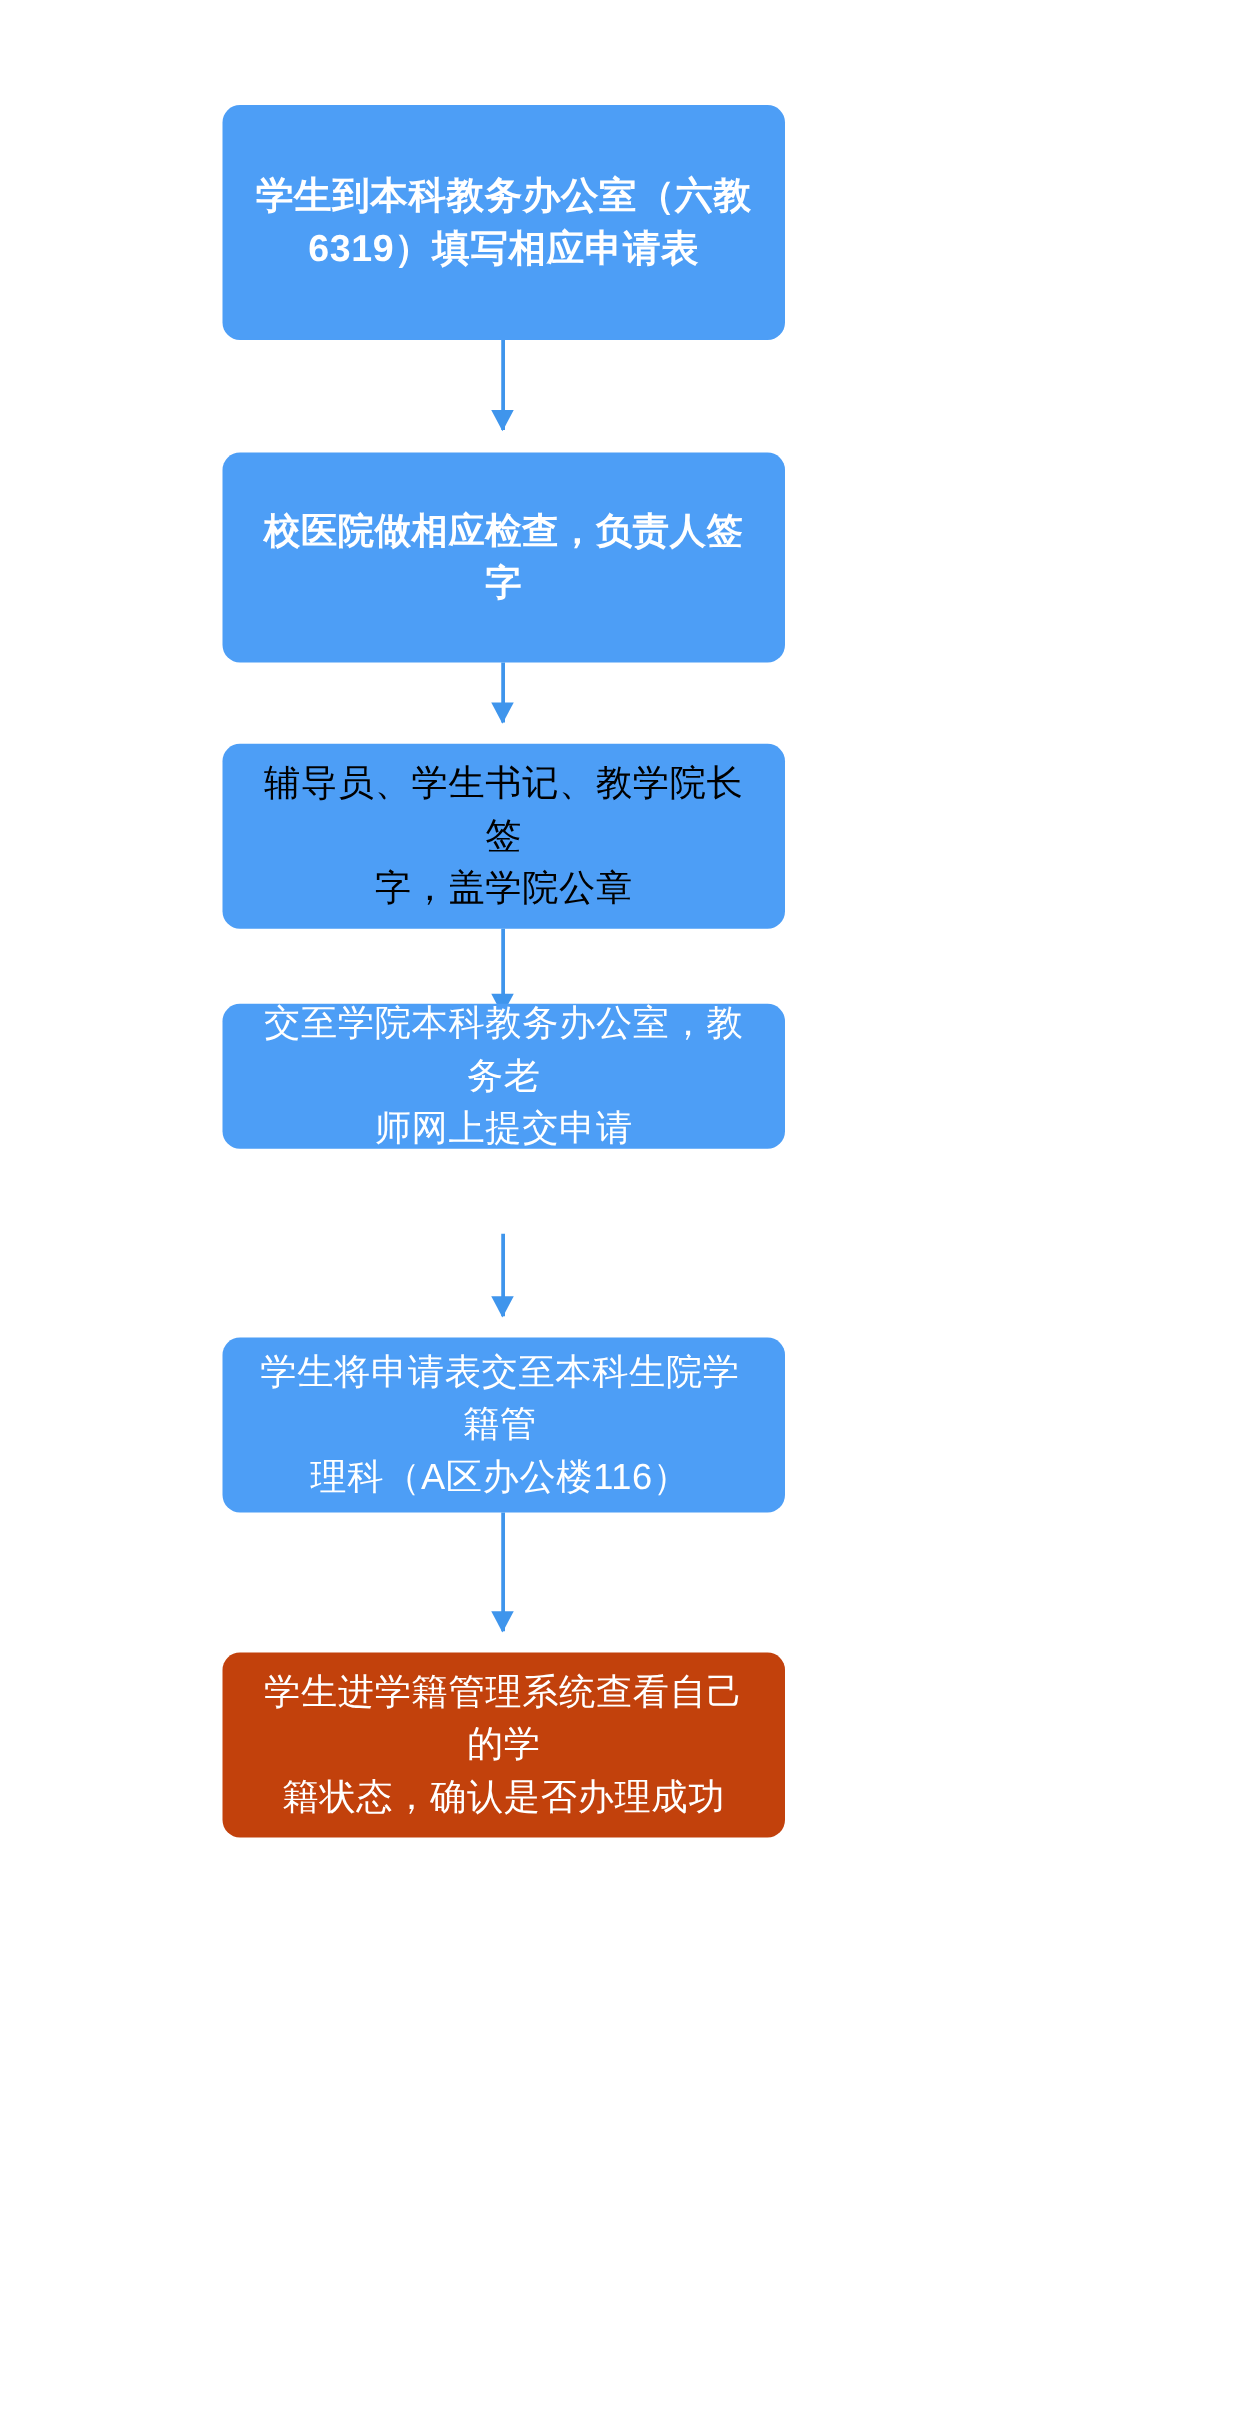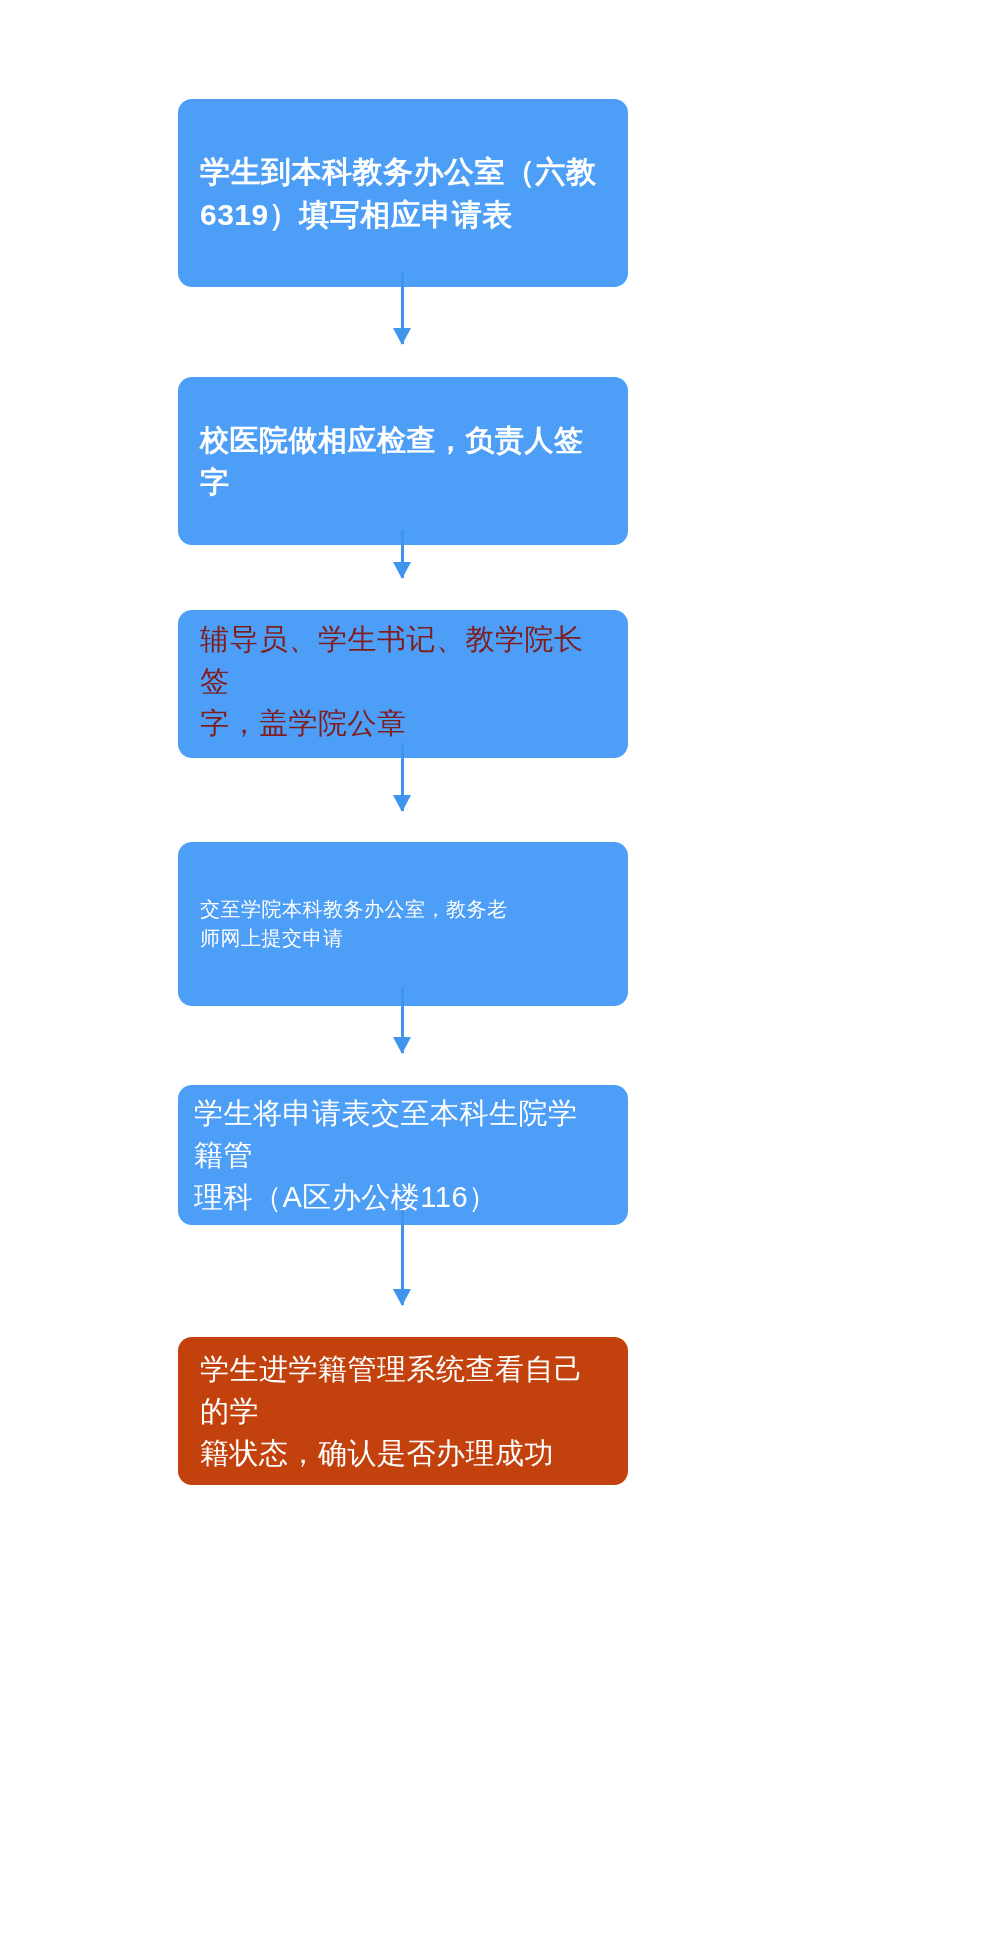--- a/index.html
+++ b/index.html
@@ -21,35 +21,35 @@
   }
   .node {
     position: absolute;
     left: 178px;
     width: 450px;
     box-sizing: border-box;
     border-radius: 14px;
     display: flex;
     align-items: center;
     justify-content: center;
+    text-align: center;
     color: #ffffff;
     padding: 10px 22px;
     line-height: 1.45;
     letter-spacing: 0.5px;
-    margin-top: 15px;
   }
   .node-text {
     display: block;
     width: 100%;
     white-space: pre-line;
   }
   .node.n1 { top: 84px;   height: 188px; font-size: 30px; font-weight: bold; }
   .node.n2 { top: 362px;  height: 168px; font-size: 29px; font-weight: bold; }
   .node.n3 { top: 595px;  height: 148px; font-size: 29px; font-weight: normal; }
-  .node.n4 { top: 827px;  height: 164px; font-size: 20px; font-weight: normal; }
+  .node.n4 { top: 803px;  height: 116px; font-size: 29px; font-weight: normal; }
   .node.n5 { top: 1070px; height: 140px; font-size: 29px; font-weight: normal; }
   .node.n6 { top: 1322px; height: 148px; font-size: 29px; font-weight: normal; }
 
   .connector {
     position: absolute;
     left: 397px;
     width: 10px;
   }
   .connector .stem {
     position: absolute;
@@ -92,21 +92,21 @@
 
   <div class="node n2" style="background: rgb(77, 158, 246); color: rgb(255, 255, 255);">
     <span class="node-text">校医院做相应检查，负责人签字</span>
   </div>
 
   <div class="connector c2">
     <span class="stem" style="background: rgb(63, 149, 236);"></span>
     <span class="head" style="border-top-color: rgb(63, 149, 236);"></span>
   </div>
 
-  <div class="node n3" style="background: rgb(77, 158, 246); color: #7f1d1d; font-family: Liberation Mono, monospace;">
+  <div class="node n3" style="background: rgb(77, 158, 246); color: #000000;">
     <span class="node-text">辅导员、学生书记、教学院长签
 字，盖学院公章</span>
   </div>
 
   <div class="connector c3">
     <span class="stem" style="background: rgb(63, 149, 236);"></span>
     <span class="head" style="border-top-color: rgb(63, 149, 236);"></span>
   </div>
 
   <div class="node n4" style="background: rgb(77, 158, 246); color: rgb(255, 255, 255);">

